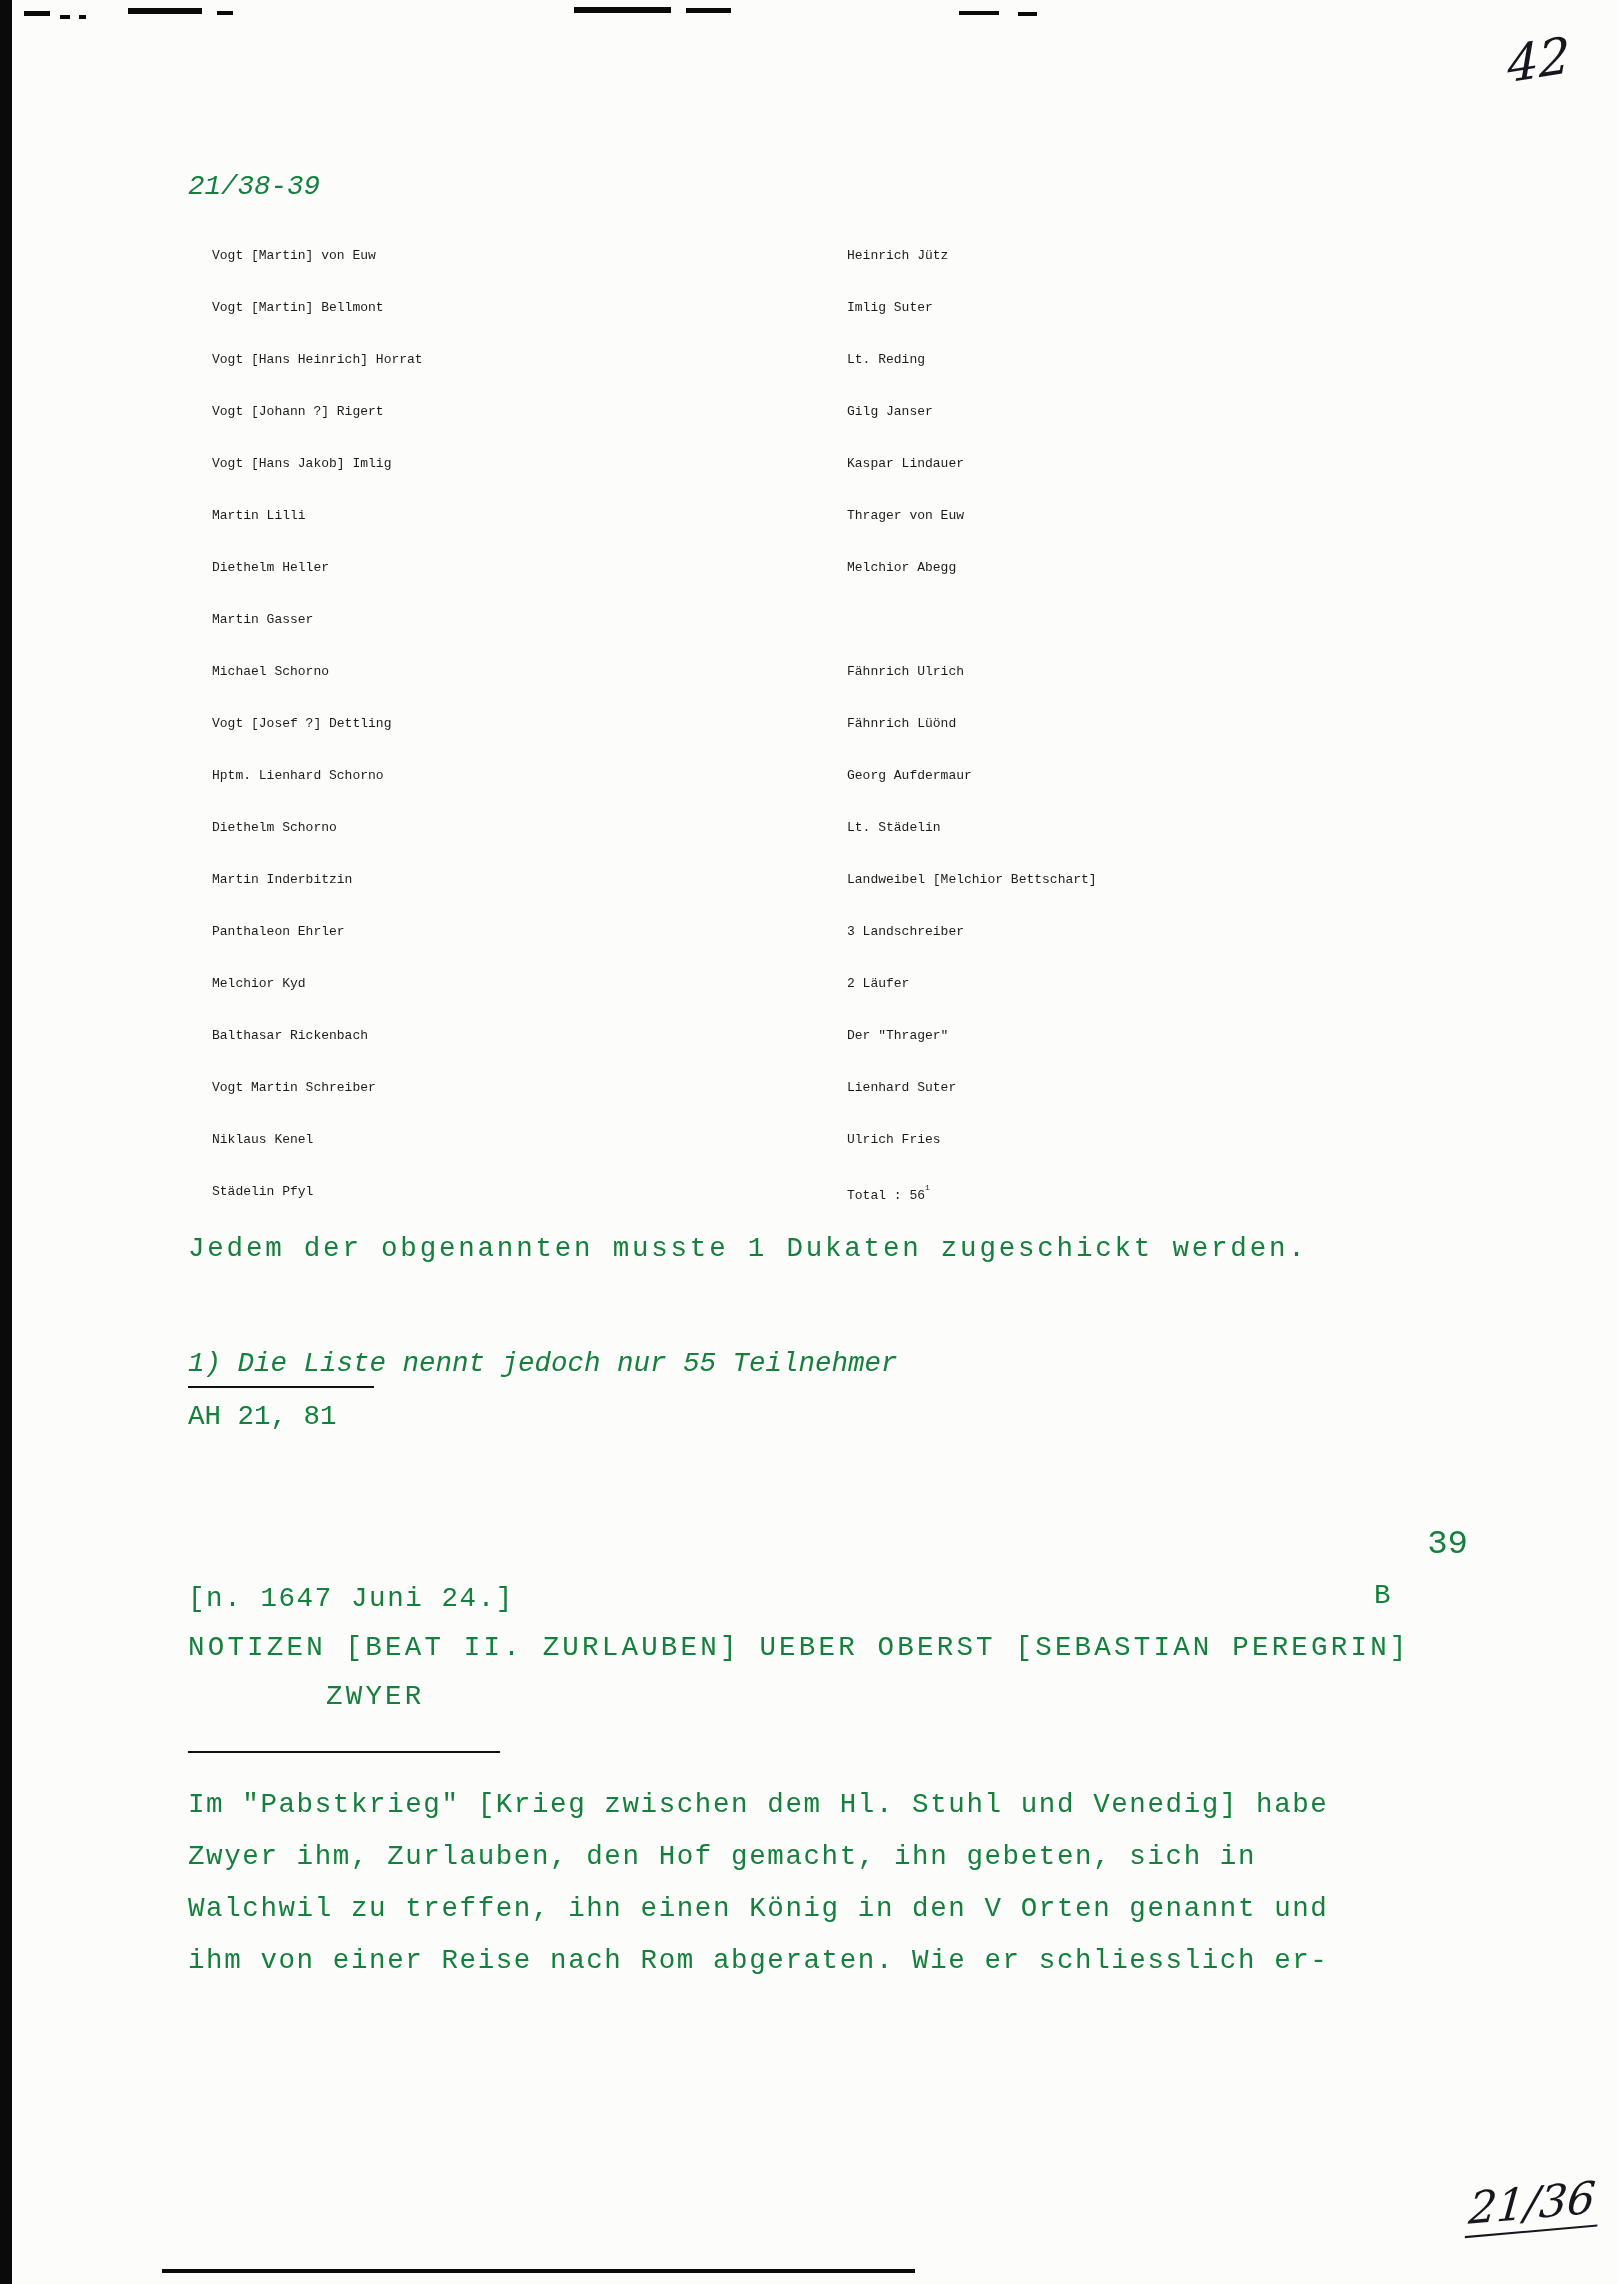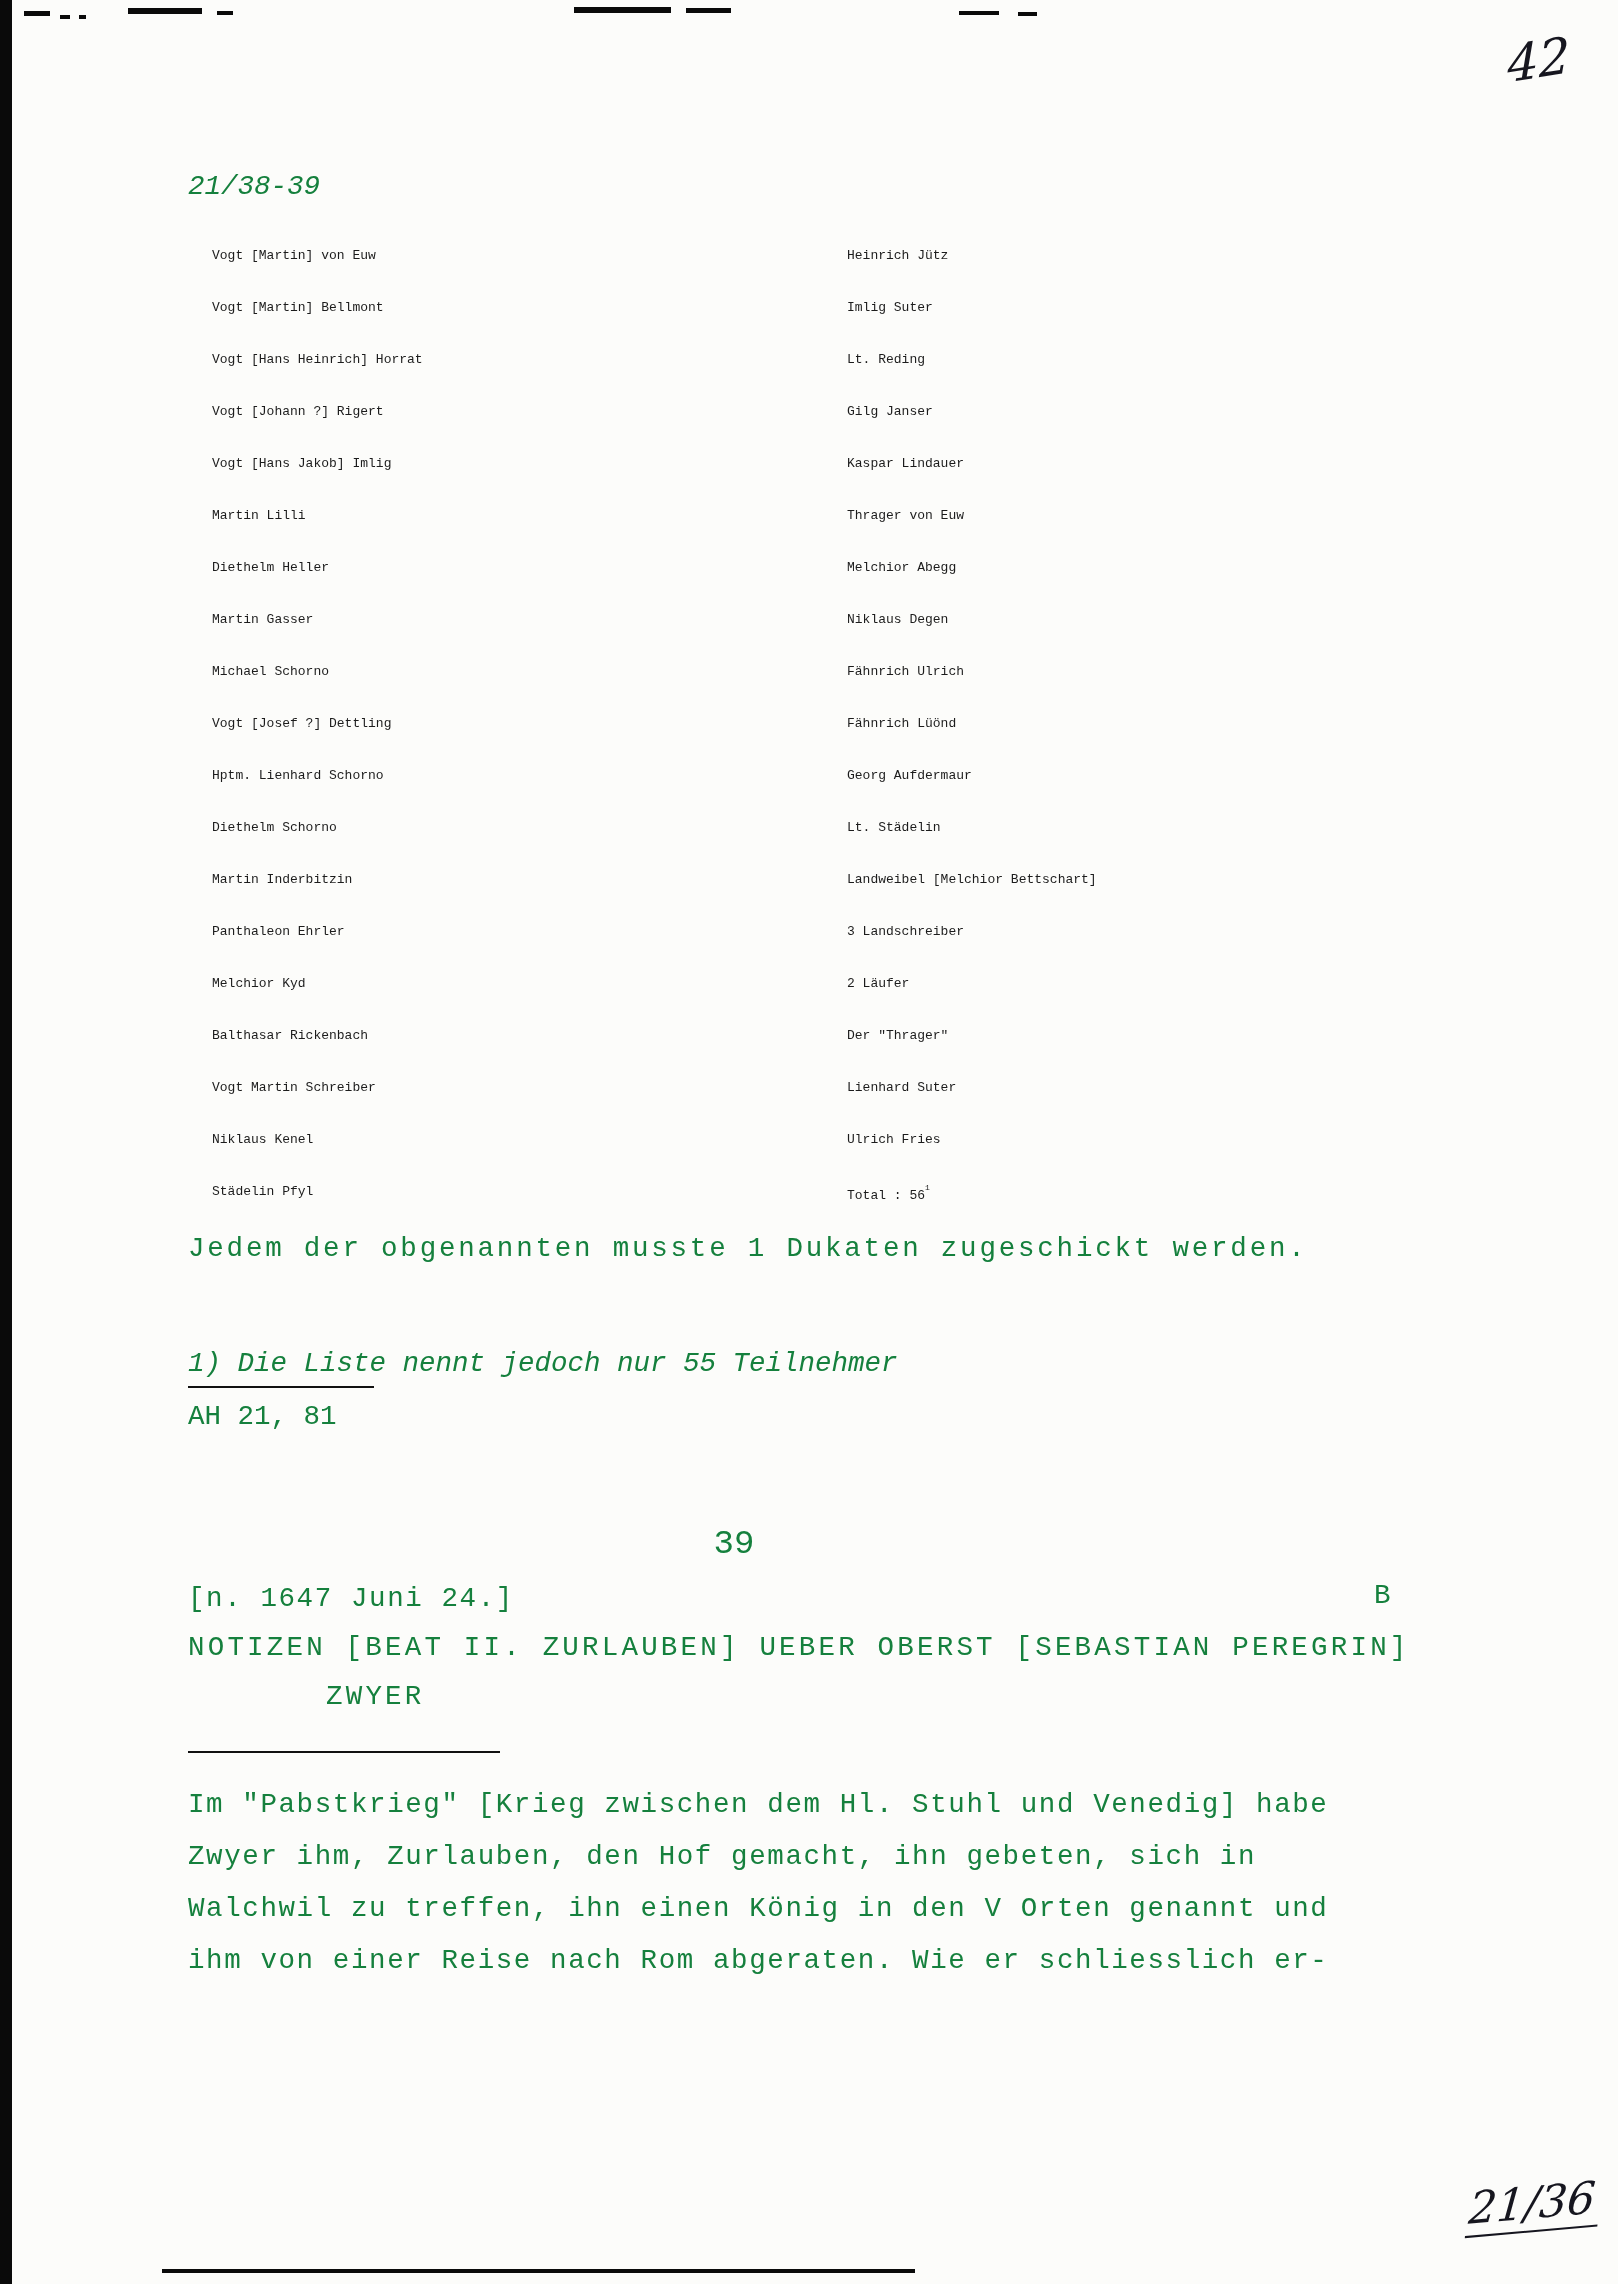--- a/index.html
+++ b/index.html
@@ -49,21 +49,21 @@
   .rule {
     position: absolute;
     background: #111;
     height: 2.4px;
   }
 
   .section-number {
     position: absolute;
     left: 0;
     width: 1468px;
-    text-align: center;
+    text-align: right;
     font-size: 34px;
   }
 
   .handwritten {
     position: absolute;
     font-family: "DejaVu Serif", serif;
     font-style: italic;
     color: #16161f;
   }
   .hw-top {
@@ -145,21 +145,20 @@
     <div class="name-row">
       <span class="cell">Martin Lilli</span>
       <span class="cell">Thrager von Euw</span>
     </div>
     <div class="name-row">
       <span class="cell">Diethelm Heller</span>
       <span class="cell">Melchior Abegg</span>
     </div>
     <div class="name-row">
       <span class="cell">Martin Gasser</span>
-      <span class="cell">Niklaus Degen</span>
     </div>
     <div class="name-row">
       <span class="cell">Michael Schorno</span>
       <span class="cell">Fähnrich Ulrich</span>
     </div>
     <div class="name-row">
       <span class="cell">Vogt [Josef ?] Dettling</span>
       <span class="cell">Fähnrich Lüönd</span>
     </div>
     <div class="name-row">

